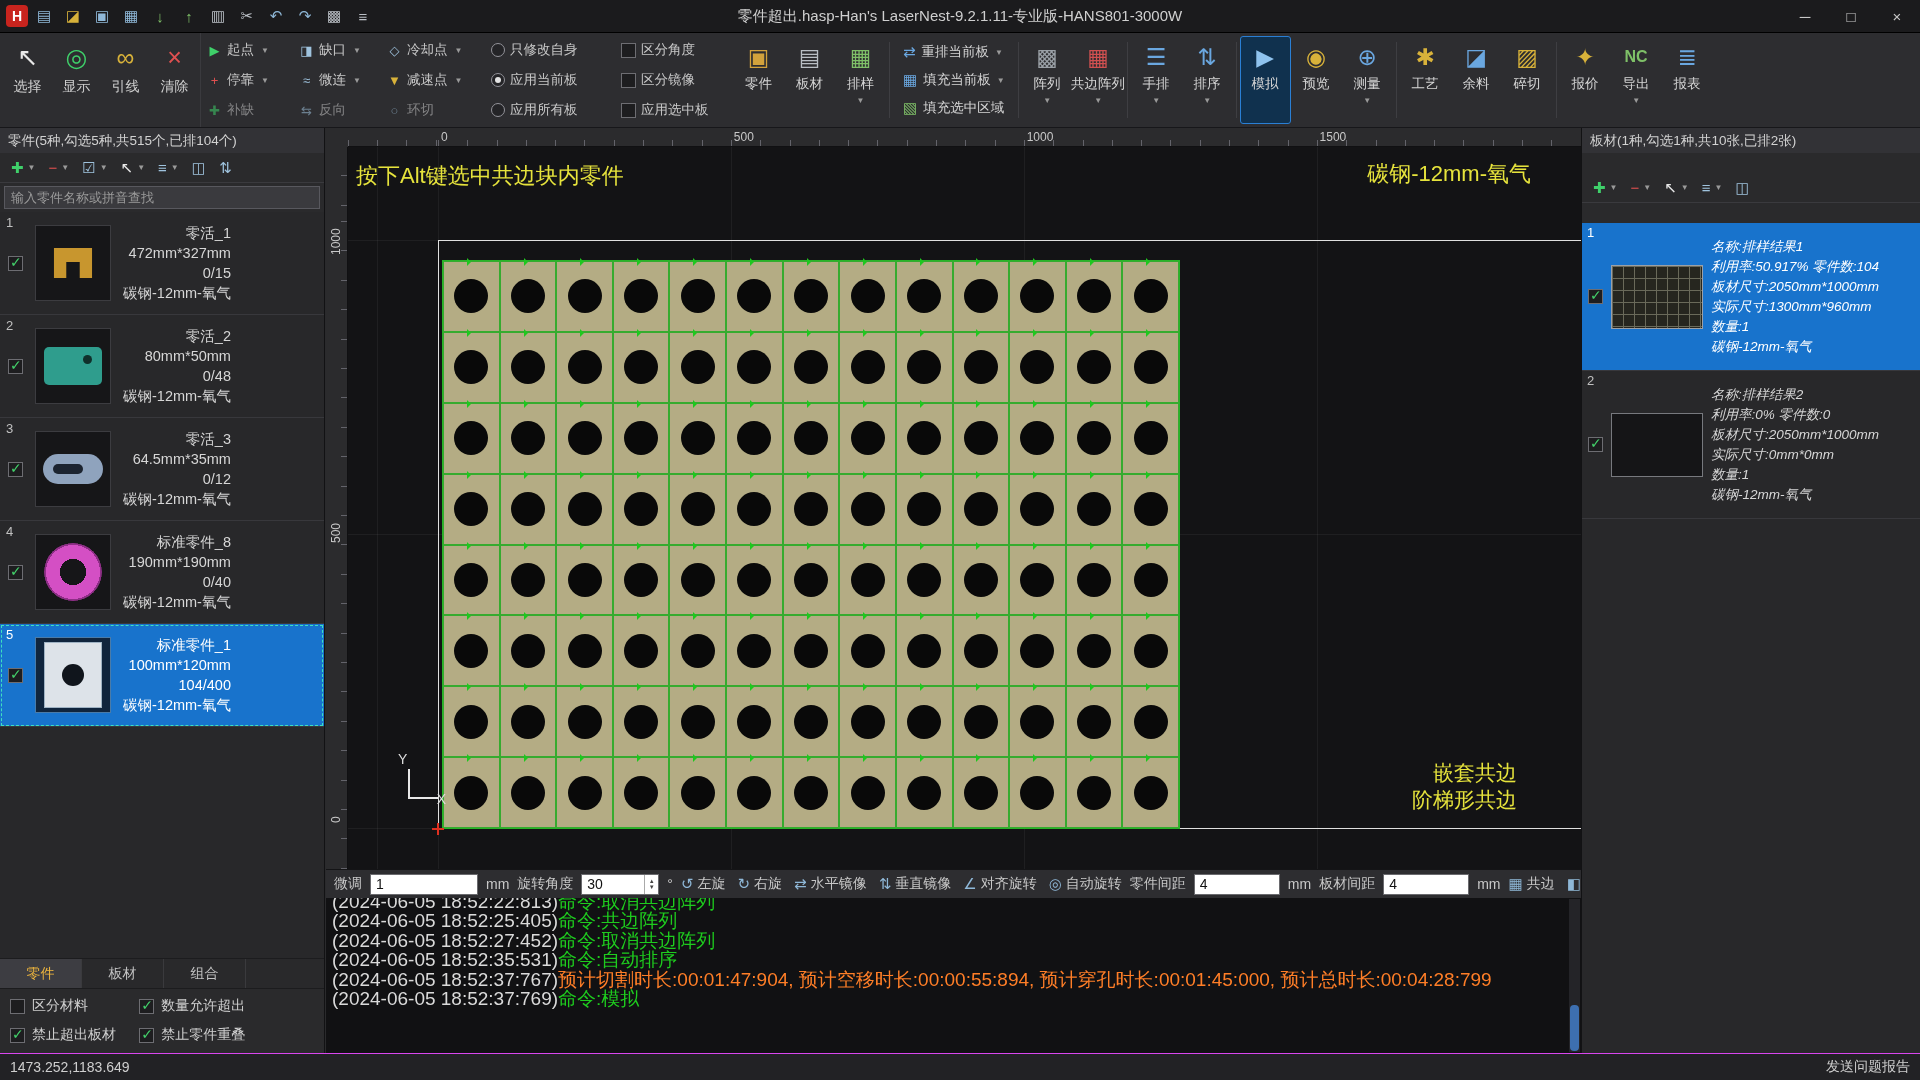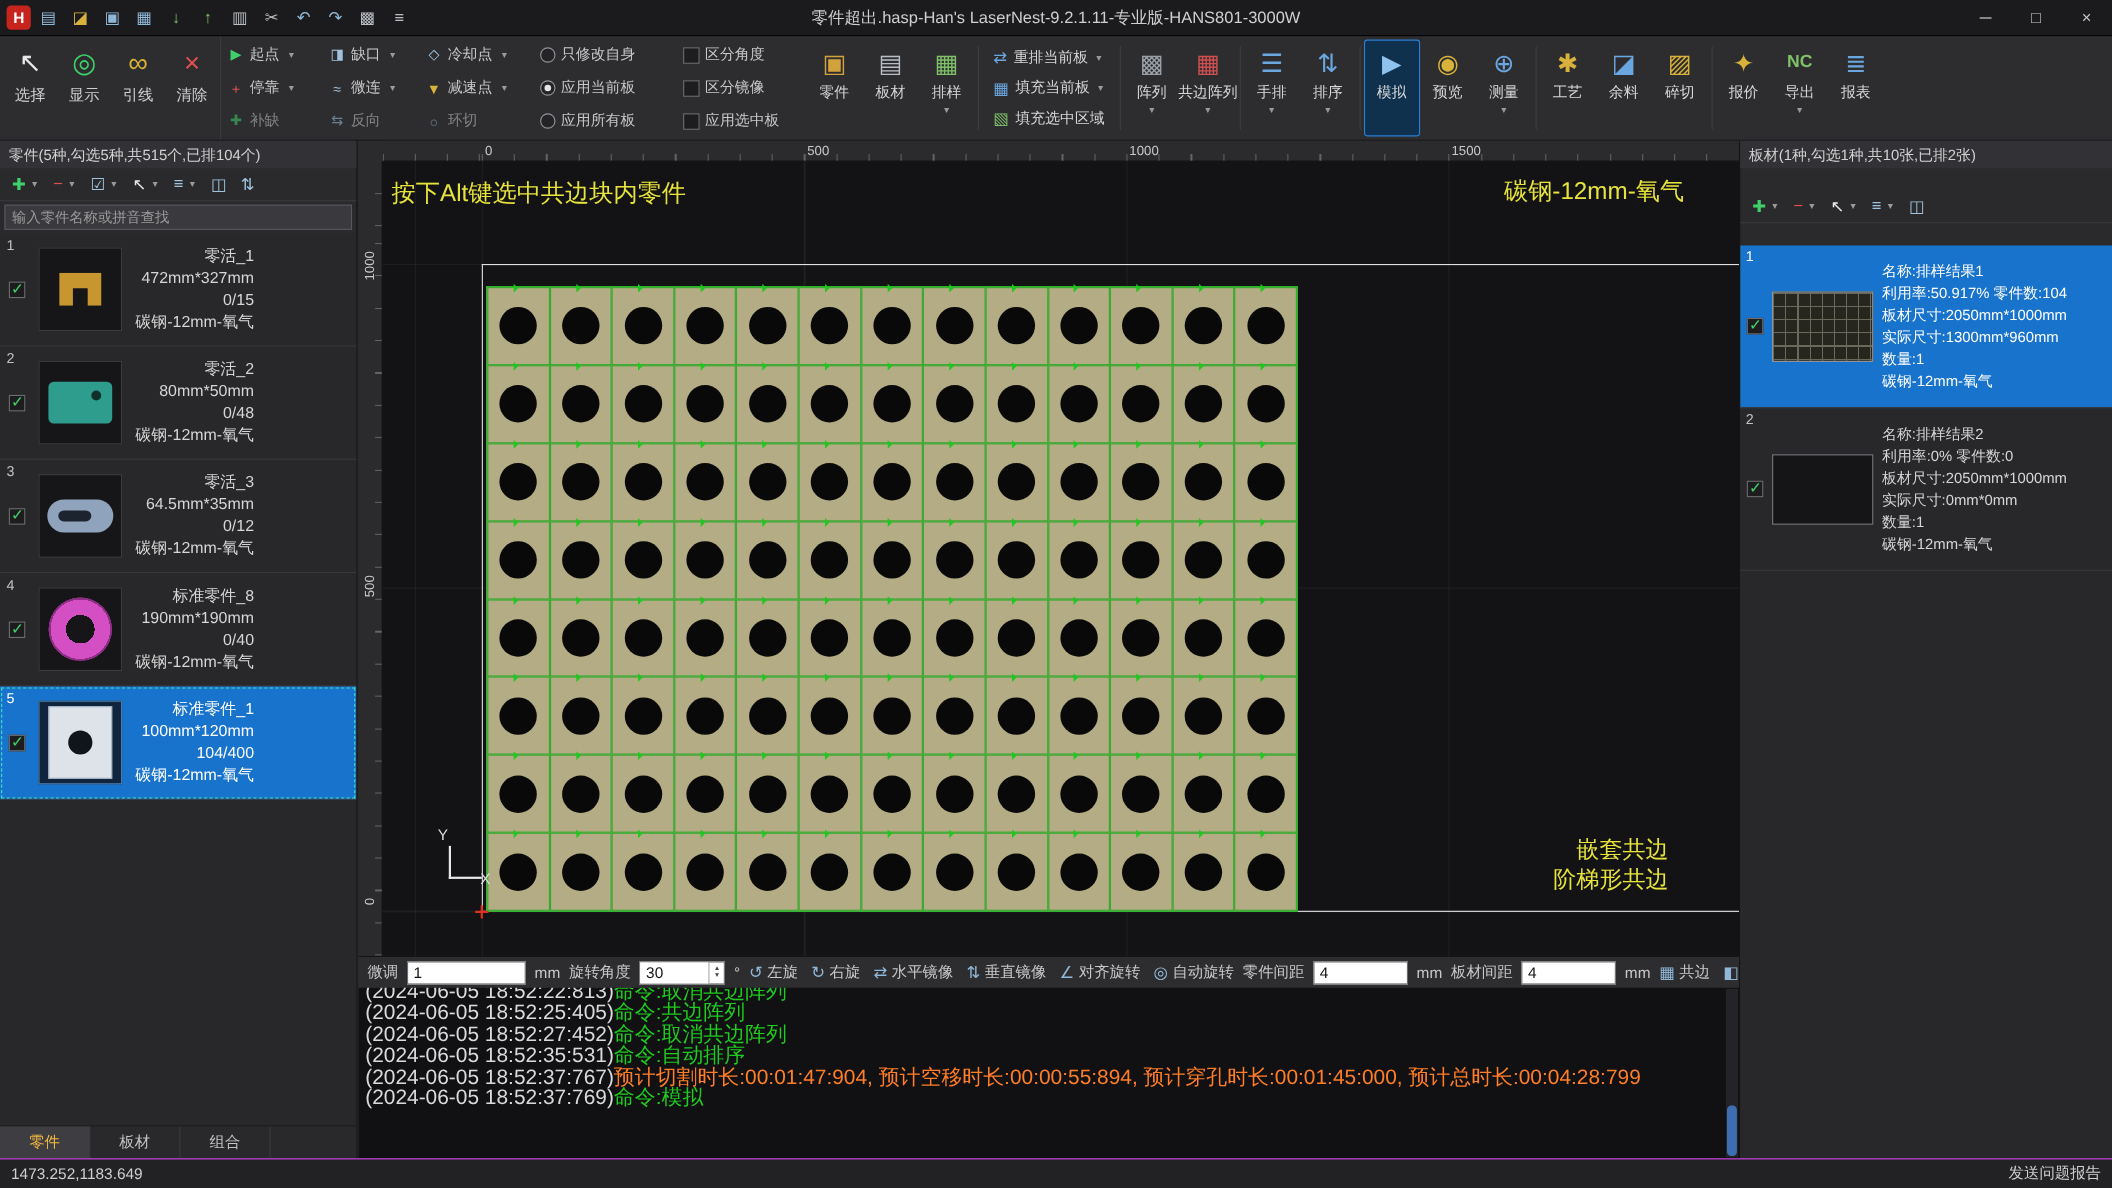--- a/index.html
+++ b/index.html
@@ -132,21 +132,21 @@
   .right-panel { position:absolute; top:128px; right:0; width:339px; bottom:27px; background:#2a2a2c; border-left:1px solid #121214; display:flex; flex-direction:column;gap:20px; }
   .sheets-list { flex:1; overflow:hidden; background:#28282a; }
   .sitem { height:148px; position:relative; display:flex; padding:4px 6px; border-bottom:1px solid #38383c; }
   .sitem.selected { background:#1873cc; }
   .sidx { position:absolute; top:2px; left:5px; font-size:13px; color:#c0c0c0; }
   .sitem.selected .sidx { color:#fff; }
   .scheck { align-self:center; }
   .sthumb { width:92px; height:64px; flex:none; margin-left:8px; align-self:center; background:#121214; border:1px solid #9aa0a8; }
   .sthumb.nested { background-color:#26261f; background-image:repeating-linear-gradient(90deg,#6a6a5a 0 1px,transparent 1px 11px),repeating-linear-gradient(180deg,#6a6a5a 0 1px,transparent 1px 12px); }
   .sthumb.empty { background:#151517; border-color:#77797e; }
-  .smeta { margin-left:8px; align-self:center; font-size:13.5px; line-height:20px; color:#d6d6d6; overflow:hidden; }
+  .smeta { margin-left:8px; align-self:center; font-size:13.5px; line-height:20px; color:#d6d6d6; overflow:hidden;font-style:italic; }
   .smeta > div { white-space:nowrap; overflow:hidden; text-overflow:ellipsis; max-width:208px; }
   .sitem.selected .smeta { color:#fff; }
 
   
   .statusbar { position:absolute; left:0; right:0; bottom:0; height:27px; background:#222225; border-top:1px solid #d946ef; display:flex; align-items:center; padding:0 10px; font-size:14px; color:#cfcfcf; }
   .sb-report { margin-left:auto; }
 </style>
 </head>
 <body>
 
@@ -475,20 +475,38 @@
             <div>100mm*120mm</div>
             <div>104/400</div>
             <div>碳钢-12mm-氧气</div>
           </div>
         </div>
       </div>
     <div class="ltabs">
         <div class="ltab active">零件</div>
         <div class="ltab">板材</div>
         <div class="ltab">组合</div>
+      </div>
+    <div class="lchecks">
+        <div class="lcheck">
+          <div class="cbx"></div>
+          <div>区分材料</div>
+        </div>
+        <div class="lcheck">
+          <div class="cbx on"></div>
+          <div>数量允许超出</div>
+        </div>
+        <div class="lcheck">
+          <div class="cbx on"></div>
+          <div>禁止超出板材</div>
+        </div>
+        <div class="lcheck">
+          <div class="cbx on"></div>
+          <div>禁止零件重叠</div>
+        </div>
       </div>
   </aside>
 
   <section class="center">
     <div class="canvas-wrap">
       <div class="ruler-top">
           <div class="rt-label" style="left: 93px;">0</div>
           <div class="rt-label" style="left: 385.85px;">500</div>
           <div class="rt-label" style="left: 678.7px;">1000</div>
           <div class="rt-label" style="left: 971.55px;">1500</div>

